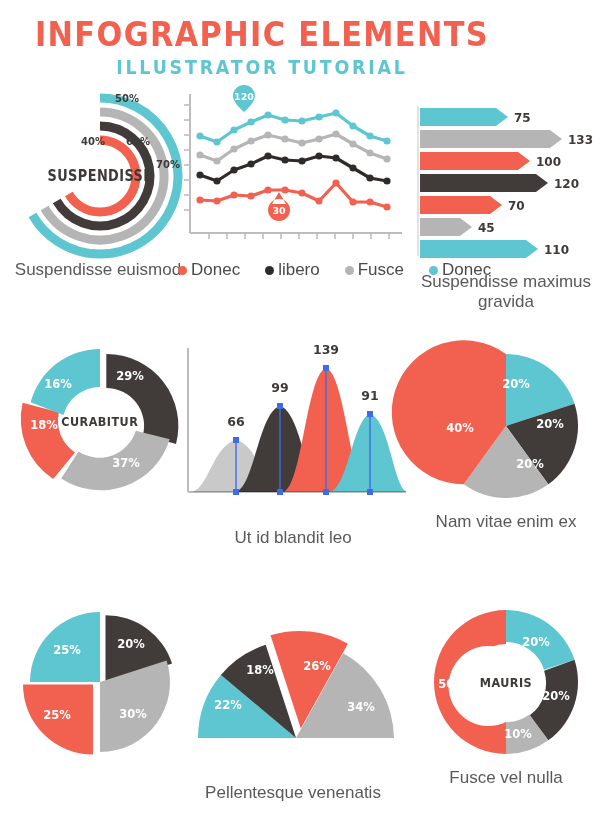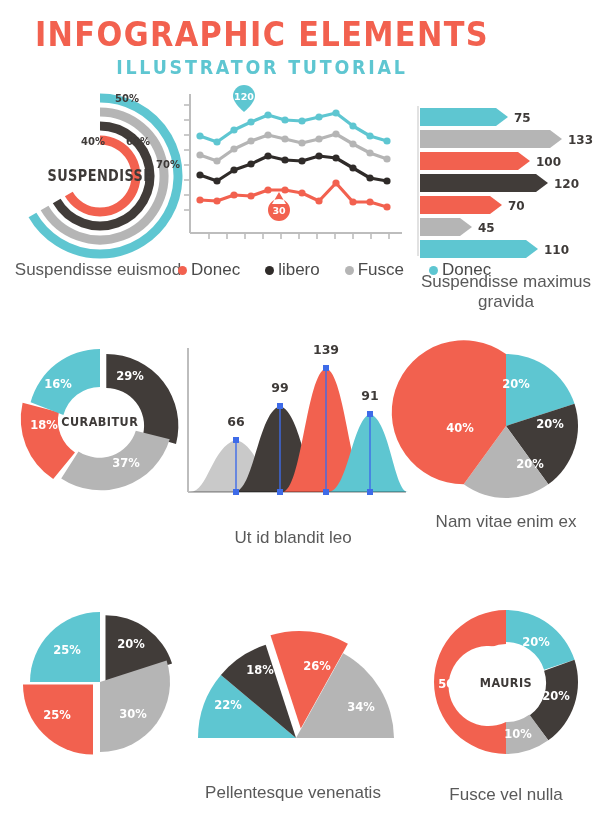--- a/index.html
+++ b/index.html
@@ -417,14 +417,14 @@
 
     <circle cx="94" cy="84" r="38" fill="#ffffff"></circle>
 
     <text class="slice-label" x="124" y="48" font-size="11.5" text-anchor="middle">20%</text>
     <text class="slice-label" x="144" y="102" font-size="11.5" text-anchor="middle">20%</text>
     <text class="slice-label" x="106" y="140" font-size="11.5" text-anchor="middle">10%</text>
     <text class="slice-label" x="40" y="90" font-size="11.5" text-anchor="middle">50%</text>
 
     <text class="center-label" x="94" y="89" font-size="12.5" text-anchor="middle" transform="scale(0.9,1) translate(10.4,0)">MAURIS</text>
   </svg>
-  <div class="caption" style="top:170px;margin-top:17px;">Fusce vel nulla</div>
+  <div class="caption" style="top:170px;">Fusce vel nulla</div>
 </div>
 
 </body></html>

